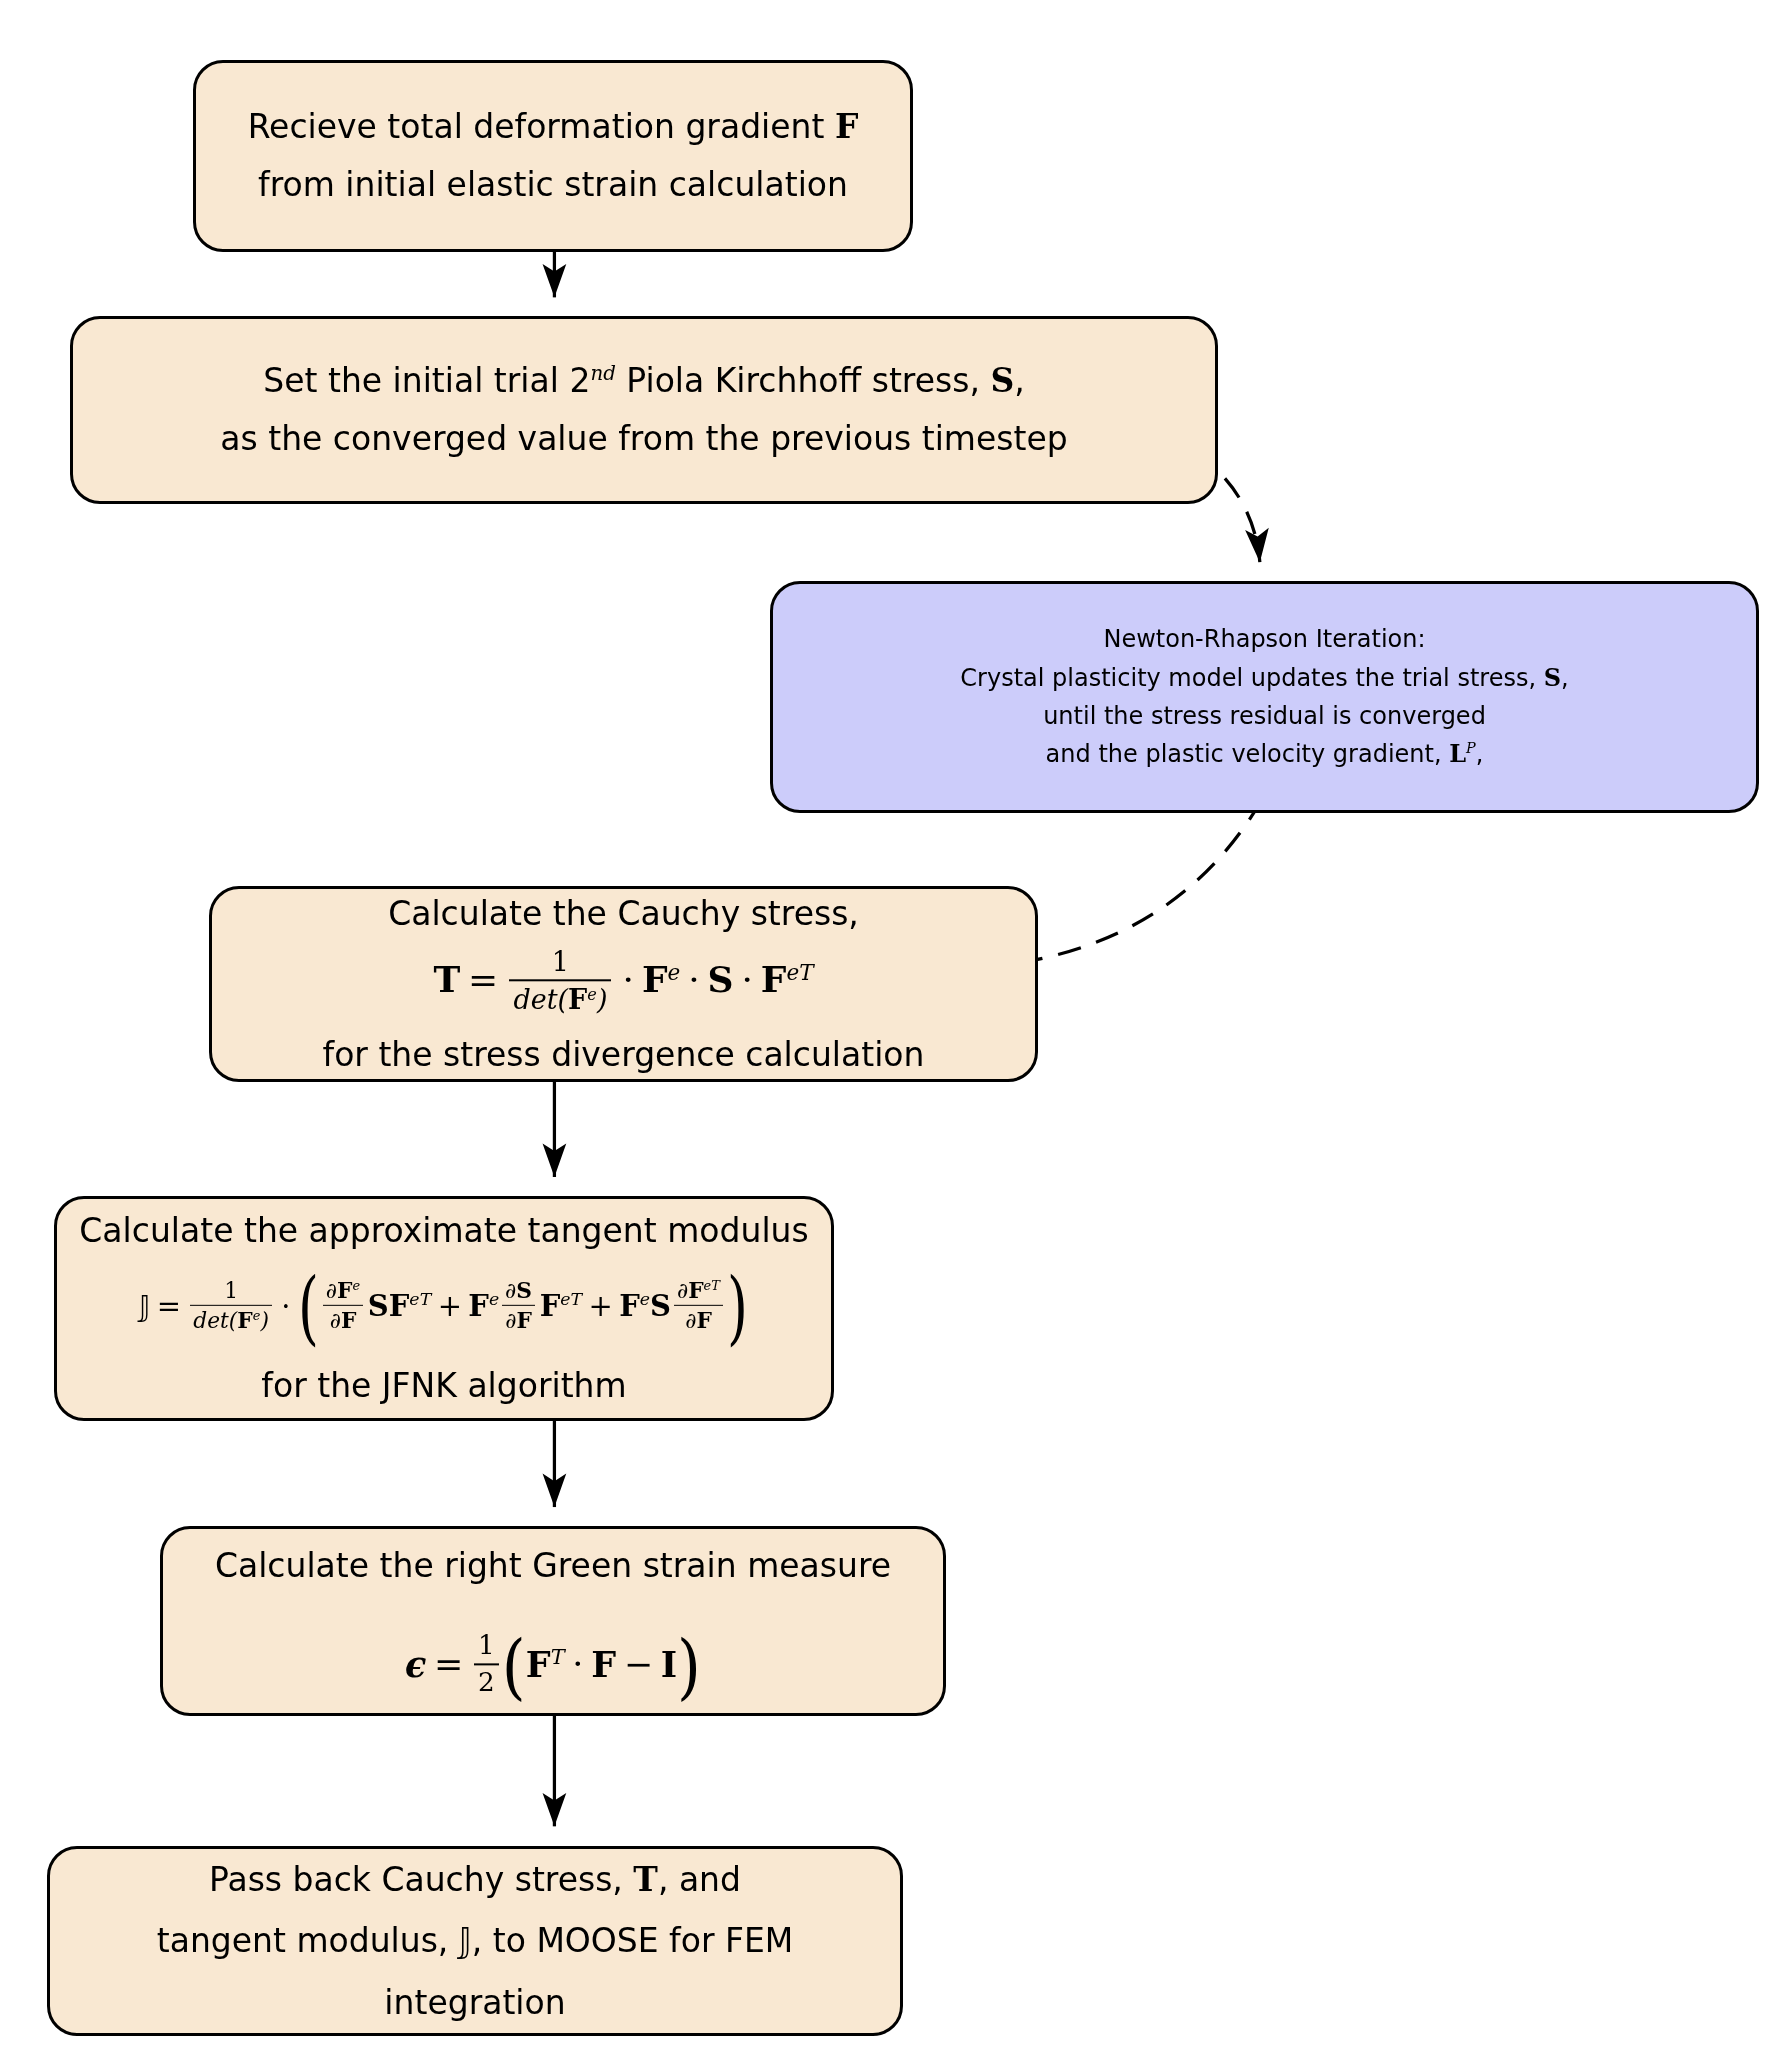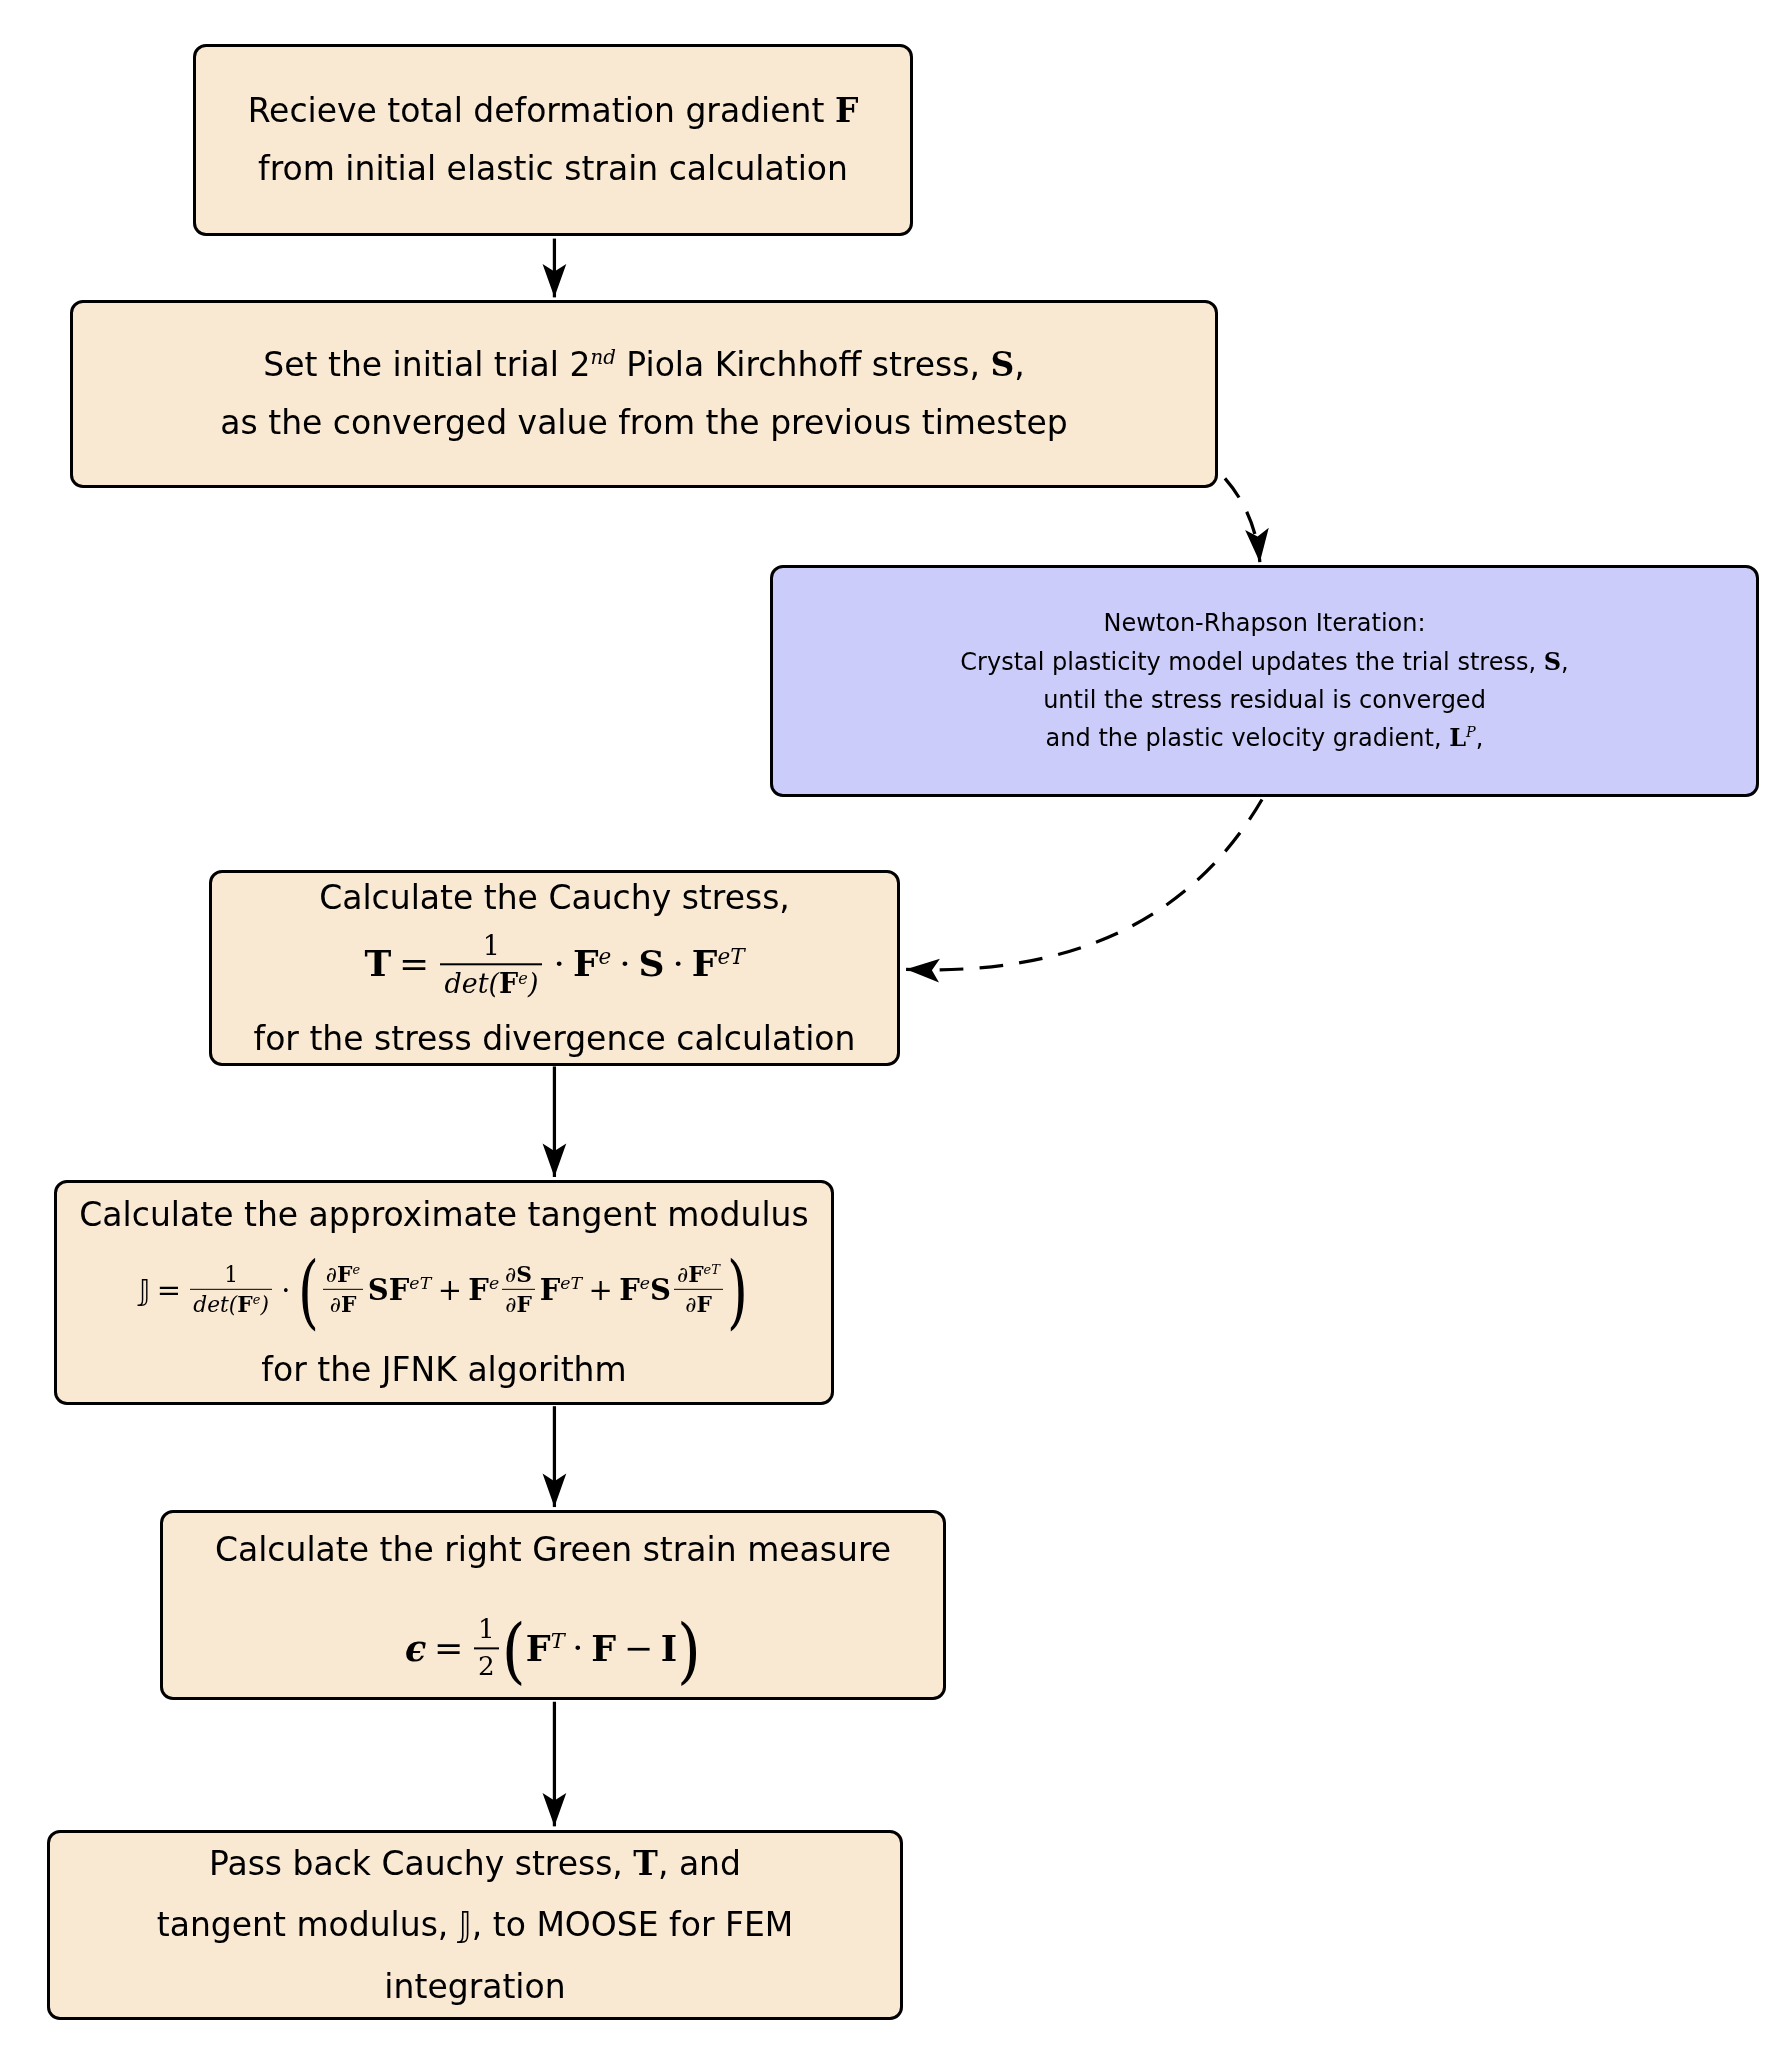--- a/index.html
+++ b/index.html
@@ -7,24 +7,24 @@
     width:1790px;height:2066px;
     font-family:"DejaVu Sans","Liberation Sans",sans-serif;
     color:#000;
   }
   #canvas{position:relative;width:1790px;height:2066px;overflow:hidden;background:#fff;}
   svg.arrows{position:absolute;left:0;top:0;z-index:1;}
 
   .node{
     position:absolute;box-sizing:border-box;z-index:2;
     border:3.2px solid var(--stroke,#000);
-    border-radius:13px;
+    border-radius:30px;
     background:var(--box_fill,#f9e8d2);
     display:flex;flex-direction:column;align-items:center;justify-content:center;
-    text-align:center;padding:4.3px 14px;
+    text-align:center;padding:4.3px 14px;margin-top:16px;
   }
   .node.blue{background:var(--newton_fill,#ccccfa);}
 
   .line{line-height:1.75;}
   #b1,#b2,#b4,#b5,#b6,#b7{font-size:33px;}
   #bn{font-size:24px;}
   #bn .line{line-height:1.6;}
   #b7 .line{line-height:1.85;}
 
   
@@ -81,21 +81,21 @@
     <div class="line"><span>as the converged value from the previous timestep</span></div>
   </div>
 
   <div class="node blue" id="bn" style="left:770px;top:565px;width:989px;height:232px;">
     <div class="line"><span>Newton-Rhapson Iteration:</span></div>
     <div class="line"><span>Crystal plasticity model updates the trial stress, </span><span class="mb">S</span><span>,</span></div>
     <div class="line"><span>until the stress residual is converged</span></div>
     <div class="line"><span>and the plastic velocity gradient, </span><span class="mb">L</span><sup class="mi">P</sup><span>,</span></div>
   </div>
 
-  <div class="node" id="b4" style="left:209px;top:870px;width:691px;height:196px;">
+  <div class="node" id="b4" style="left:209px;top:870px;width:829px;height:196px;">
     <div class="line"><span>Calculate the Cauchy stress,</span></div>
     <div class="eqrow">
       <span class="mb">T</span><span class="op">=</span><span class="frac"><span class="num">1</span><span class="den"><span class="mi">det(</span><span class="mb">F</span><sup class="mi">e</sup><span class="mi">)</span></span></span><span class="op">·</span><span class="mb">F</span><sup class="mi">e</sup><span class="op">·</span><span class="mb">S</span><span class="op">·</span><span class="mb">F</span><sup class="mi">eT</sup>
     </div>
     <div class="line"><span>for the stress divergence calculation</span></div>
   </div>
 
   <div class="node" id="b5" style="left:54px;top:1180px;width:780px;height:225px;">
     <div class="line"><span>Calculate the approximate tangent modulus</span></div>
     <div class="eqrow">

